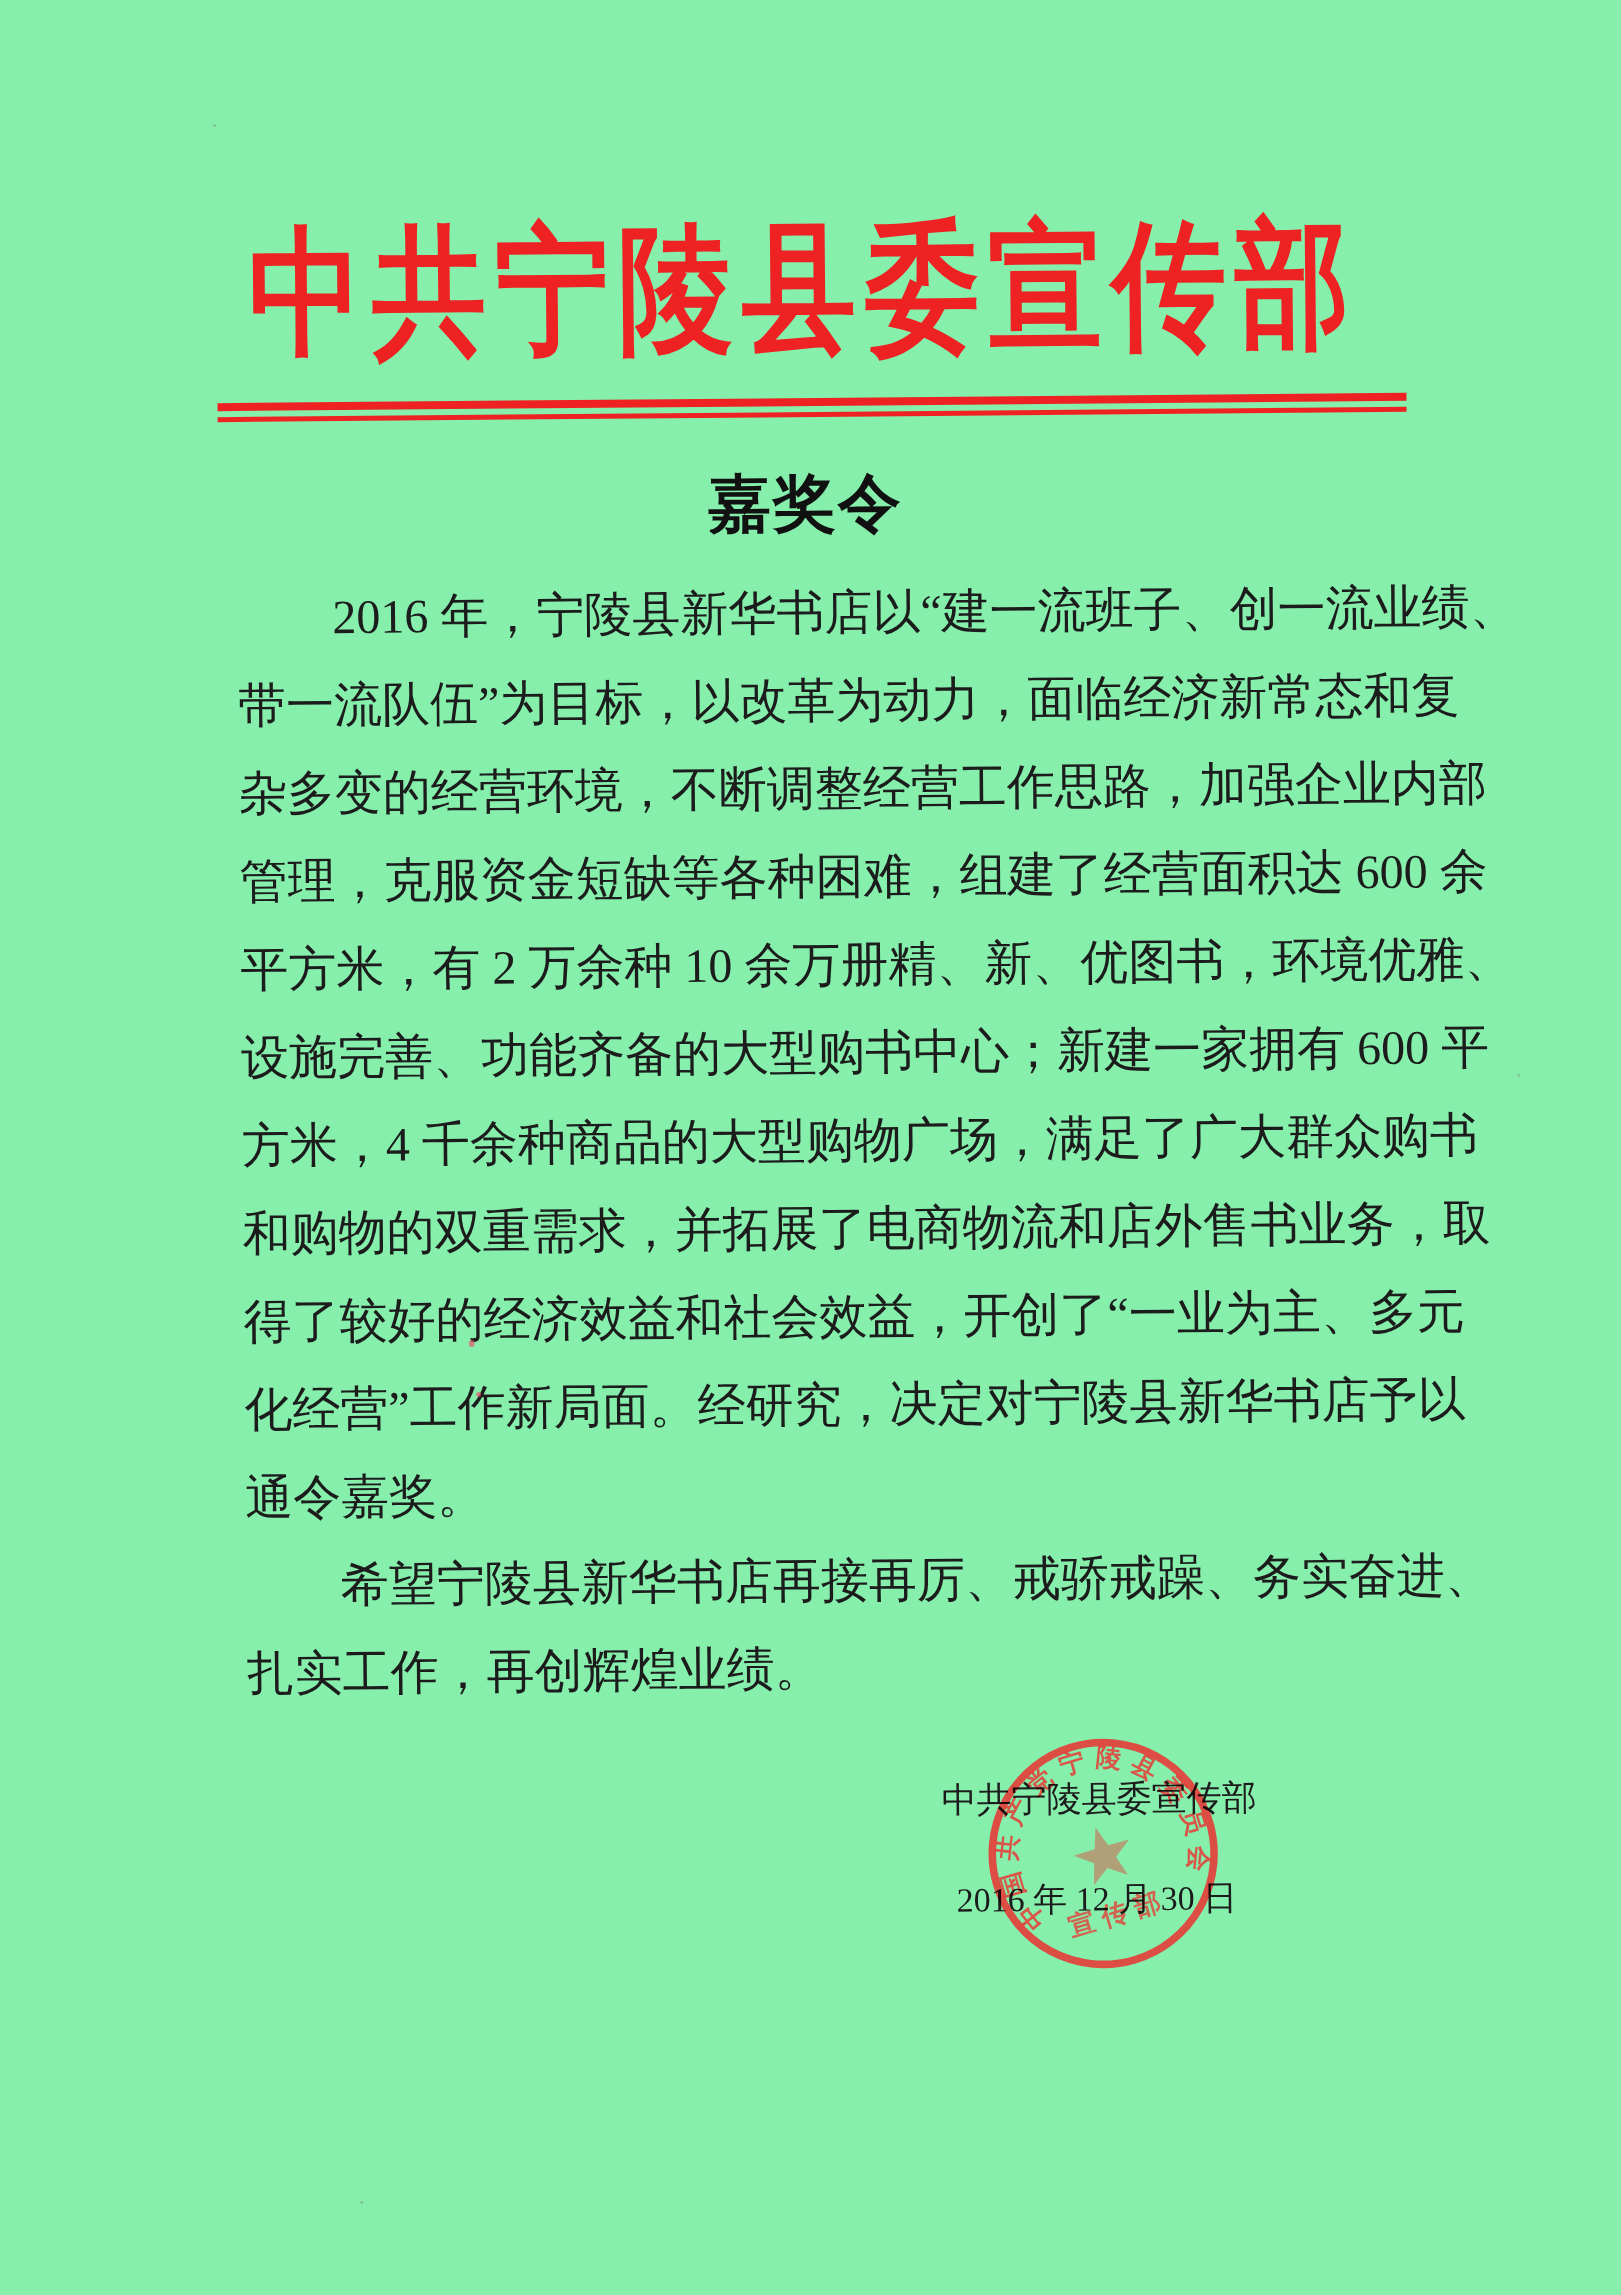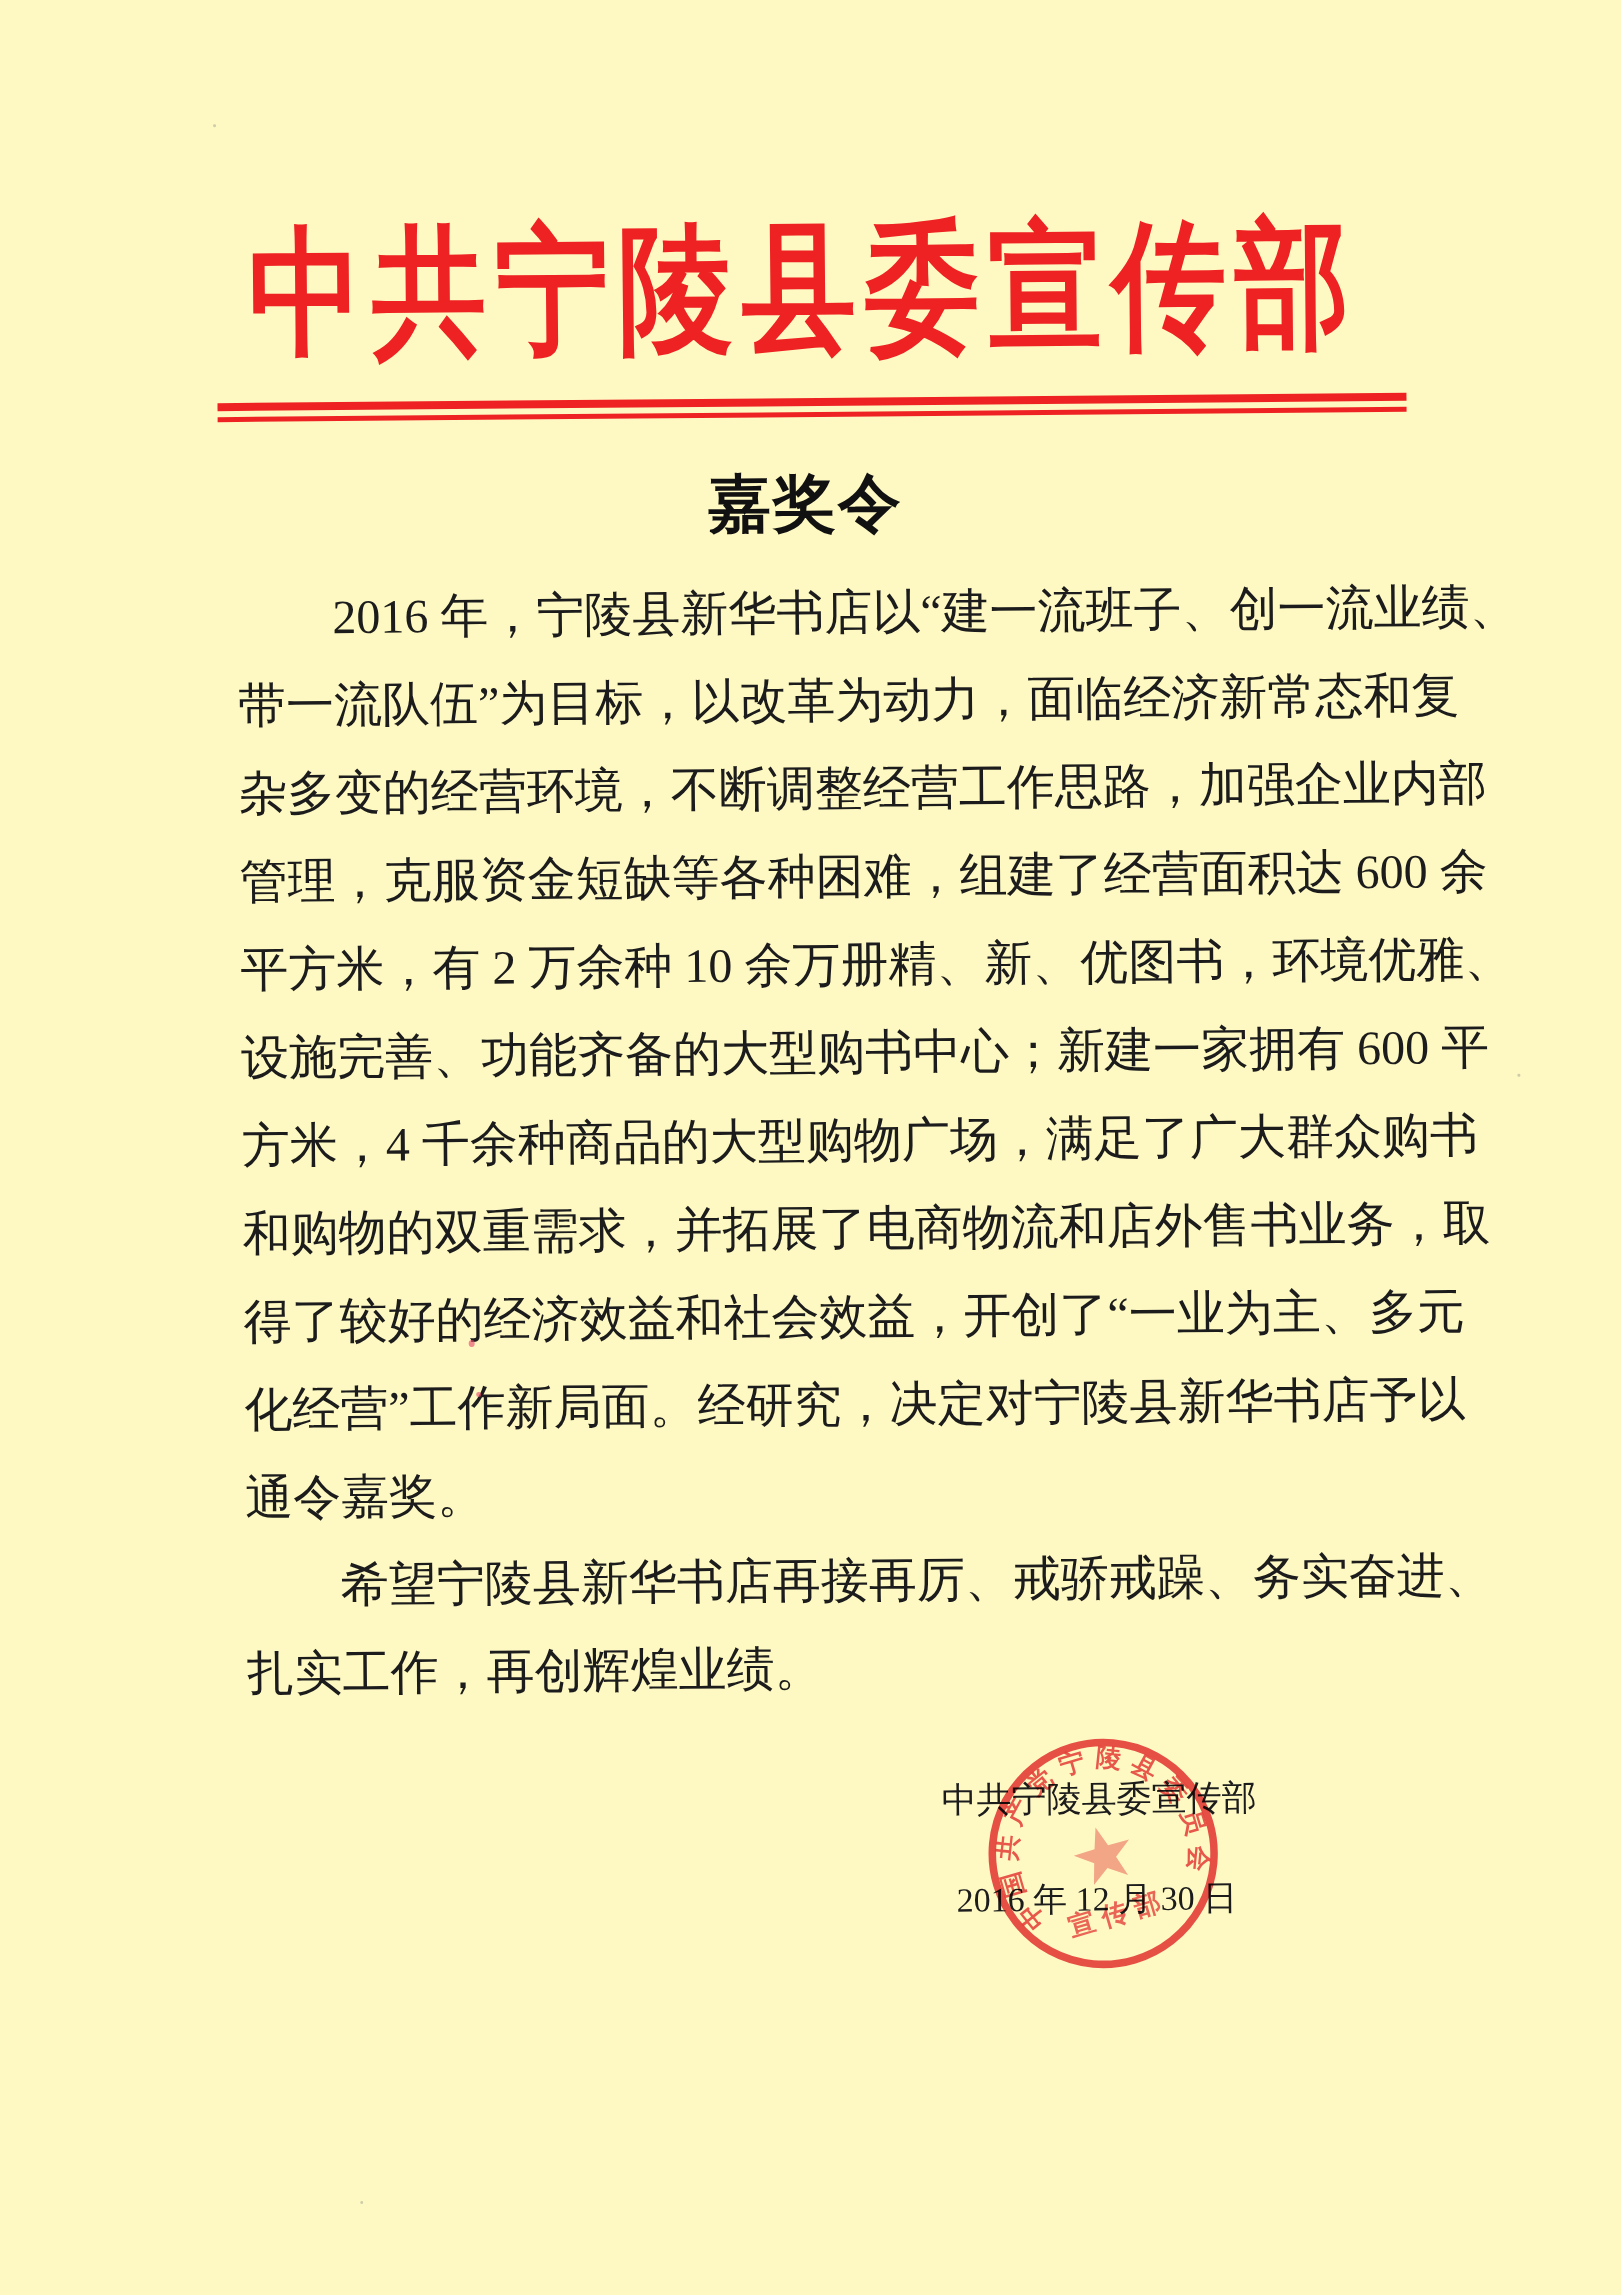--- a/index.html
+++ b/index.html
@@ -1,20 +1,20 @@
 <!DOCTYPE html>
 <html lang="zh" style="font-size:10.6px"><head>
 <meta charset="utf-8">
 <style>
   html,body{margin:0;padding:0;background:#888;}
   .page{
     position:relative;
     width:1622px;height:2295px;
     margin:0 auto;
-    background:#fef9c3;
+    background:#86efac;
     overflow:hidden;
     font-family:"Liberation Serif","DejaVu Serif",serif;
     color:#1c1c1c;
   }
   .scan{
     position:absolute;inset:0;
     transform:rotate(-0.5deg);
     transform-origin:50% 50%;
   }
   

